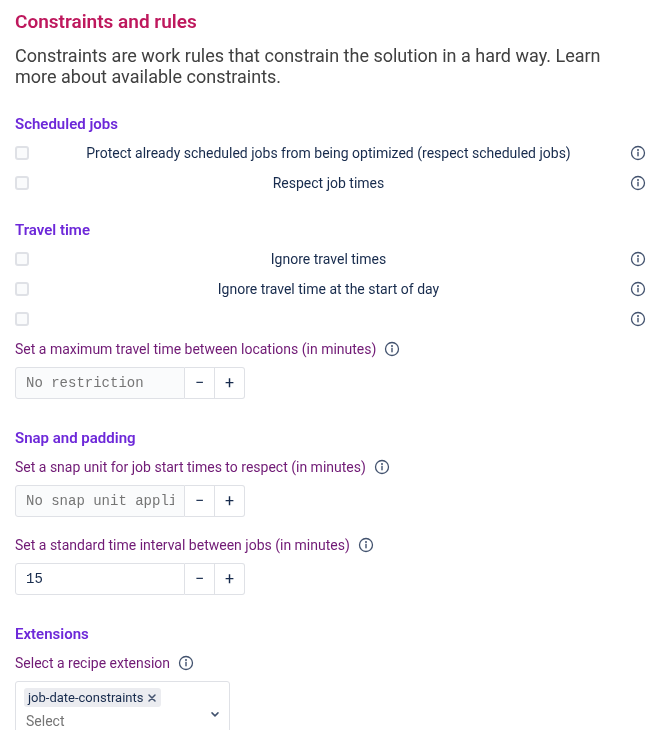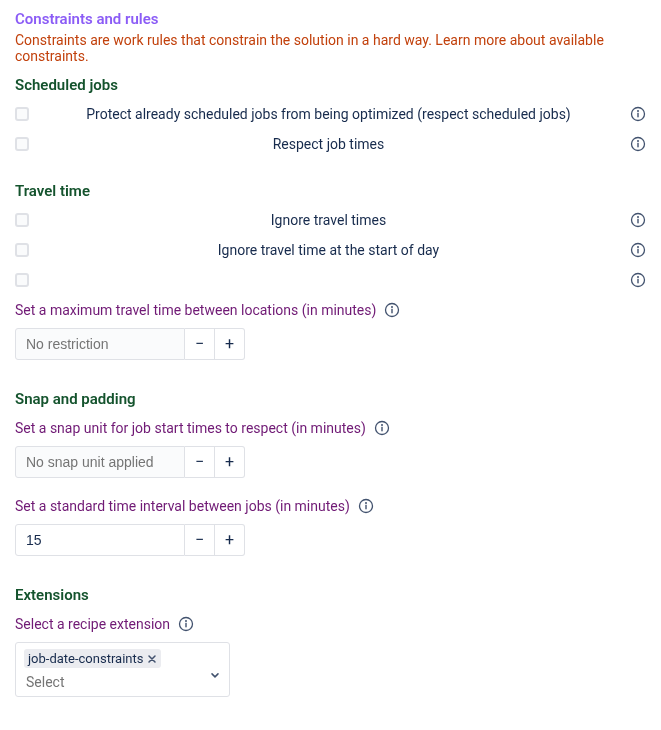--- a/index.html
+++ b/index.html
@@ -10,36 +10,36 @@
     body {
       font-family: -apple-system, BlinkMacSystemFont, "Segoe UI", Roboto, Helvetica, Arial, sans-serif;
       font-size: 14px;
       color: #172B4D;
       padding: 10px 15px;
       width: 661px;
       background: #fff;
     }
     .section-title {
       font-weight: 600;
-      font-size: 15px;
-      color: #8b5cf6;
-      margin-bottom: 4px;
+      font-size: 19px;
+      color: #be185d;
+      margin-bottom: 12px;
     }
     .section-desc {
-      font-size: 14px;
-      color: #c2410c;
-      margin-bottom: 12px;
+      font-size: 18px;
+      color: #404040;
+      margin-bottom: 28px;
     }
     .subsection {
       margin-bottom: 30px;
     }
     .subsection-title {
       font-weight: 600;
       font-size: 15px;
-      color: #14532d;
+      color: #6d28d9;
       margin-bottom: 12px;
     }
     .checkbox-row {
       display: flex;
       align-items: center;
       margin-bottom: 14px;
       justify-content: space-between;
     }
     .checkbox {
       width: 14px;
@@ -85,21 +85,21 @@
     .stepper-input {
       width: 170px;
       height: 32px;
       border: 1px solid #DFE1E6;
       border-radius: 3px 0 0 3px;
       padding: 12px 10px;
       font-size: 14px;
       color: #6B778C;
       background: #FAFBFC;
       outline: none;
-      font-family: Liberation Sans, sans-serif;
+      font-family: Liberation Mono, monospace;
     }
     .stepper-input.has-value {
       color: #172B4D;
       background: #fff;
     }
     .stepper-btn {
       width: 30px;
       height: 32px;
       border: 1px solid #DFE1E6;
       background: #fff;

